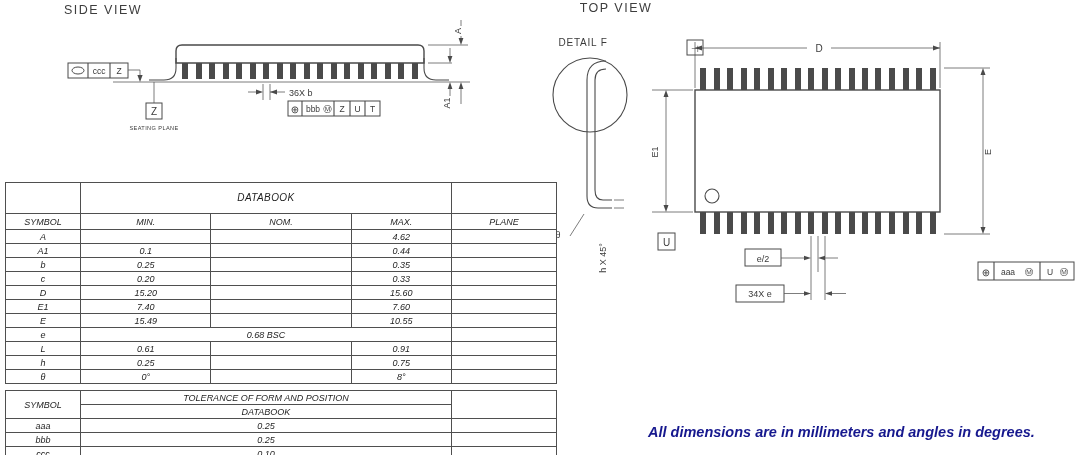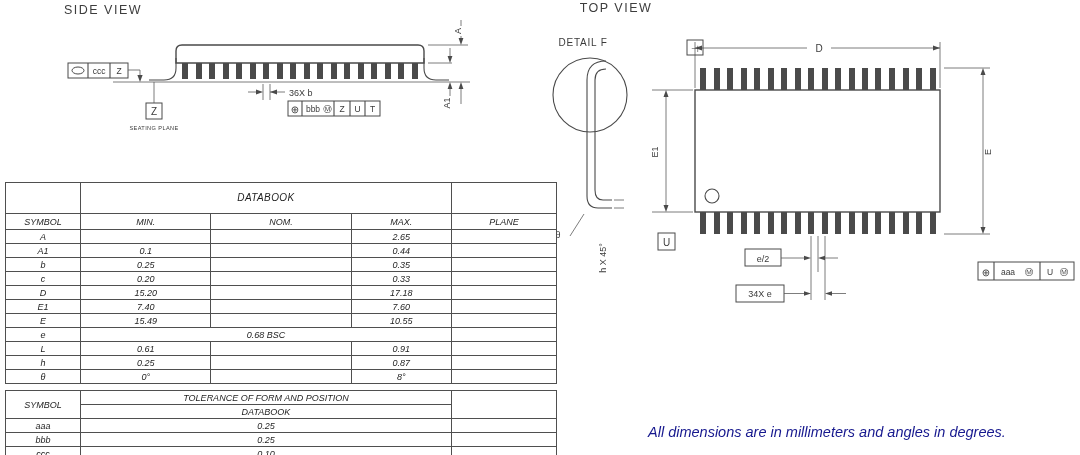--- a/index.html
+++ b/index.html
@@ -32,21 +32,21 @@
   }
   .tbl td {
     border:1px solid #4f4f4f; text-align:center; vertical-align:middle;
     font-size:9px; color:#1d1d1d; padding:0; height:13px; line-height:10px;
     overflow:hidden;
   }
   .tbl td.th-big { height:30px; font-size:10px; letter-spacing:0.4px; }
   .tbl td.th { height:15px; }
   .note {
     position:absolute; left:648px; top:424px; width:400px;
-    font-size:14.5px; font-style:italic; font-weight:400; color:#16188e;
+    font-size:14.5px; font-style:italic; font-weight:700; color:#16188e;
   }
 </style>
 </head>
 <body>
 
 <div class="screen">
 
   <svg style="left:0;top:0" width="500" height="180" viewBox="0 0 500 180">
     <text class="vtitle" x="103" y="14">SIDE VIEW</text>
 
@@ -223,21 +223,21 @@
       <td class="th">SYMBOL</td>
       <td class="th">MIN.</td>
       <td class="th">NOM.</td>
       <td class="th">MAX.</td>
       <td class="th">PLANE</td>
     </tr>
     <tr>
           <td>A</td>
           <td></td>
           <td></td>
-          <td>2.65</td>
+          <td>4.62</td>
           <td></td>
         </tr>
     <tr>
           <td>A1</td>
           <td>0.1</td>
           <td></td>
           <td>0.44</td>
           <td></td>
         </tr>
     <tr>
@@ -251,21 +251,21 @@
           <td>c</td>
           <td>0.20</td>
           <td></td>
           <td>0.33</td>
           <td></td>
         </tr>
     <tr>
           <td>D</td>
           <td>15.20</td>
           <td></td>
-          <td>17.18</td>
+          <td>15.60</td>
           <td></td>
         </tr>
     <tr>
           <td>E1</td>
           <td>7.40</td>
           <td></td>
           <td>7.60</td>
           <td></td>
         </tr>
     <tr>
@@ -284,21 +284,21 @@
           <td>L</td>
           <td>0.61</td>
           <td></td>
           <td>0.91</td>
           <td></td>
         </tr>
     <tr>
           <td>h</td>
           <td>0.25</td>
           <td></td>
-          <td>0.87</td>
+          <td>0.75</td>
           <td></td>
         </tr>
     <tr>
           <td>θ</td>
           <td>0°</td>
           <td></td>
           <td>8°</td>
           <td></td>
         </tr>
   </tbody>

